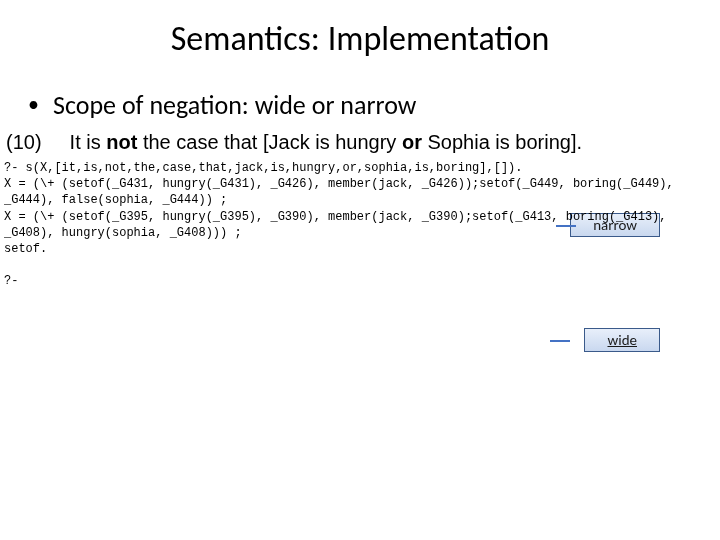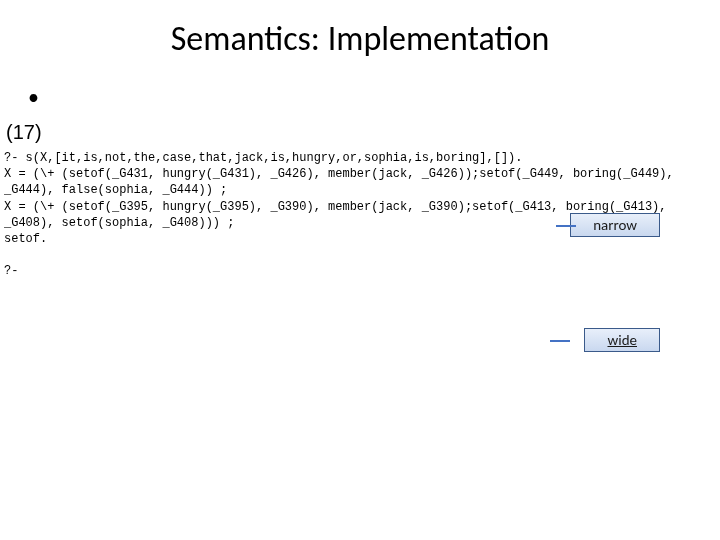--- a/index.html
+++ b/index.html
@@ -88,33 +88,37 @@
   .conn-w-h { top: 340px; right: 150px; width: 20px; height: 1.5px; }
 </style>
 </head>
 <body>
 
 <div class="title">Semantics: Implementation</div>
 
 <div class="bullet-area">
   <div class="bullet-row">
     <span class="bullet-dot">•</span>
+    <span>Scope of negation: wide or narrow</span>
   </div>
 </div>
 
 <div class="example-line">
-  <span class="ex-num">(17)</span>
+  <span class="ex-num">(10)</span>
+  <span>
+    <span class="ex-text">It is </span><span class="ex-bold">not</span><span class="ex-text"> the case that [Jack is hungry </span><span class="ex-bold">or</span><span class="ex-text"> Sophia is boring].</span>
+  </span>
 </div>
 
 <div class="label-box label-narrow">narrow</div>
 <div class="connector conn-n-h"></div>
 
 <div class="code-block"><span>?- s(X,[it,is,not,the,case,that,jack,is,hungry,or,sophia,is,boring],[]).</span>
 <span>X = (\+ (setof(_G431, hungry(_G431), _G426), member(jack, _G426));setof(_G449, boring(_G449),</span>
 <span>_G444), false(sophia, _G444)) ;</span>
 <span>X = (\+ (setof(_G395, hungry(_G395), _G390), member(jack, _G390);setof(_G413, boring(_G413),</span>
-<span>_G408), setof(sophia, _G408))) ;</span>
+<span>_G408), hungry(sophia, _G408))) ;</span>
 <span>setof.</span>
 <span></span>
 <span>?- </span></div>
 
 <div class="label-box label-wide">wide</div>
 <div class="connector conn-w-h"></div>
 
 </body></html>

